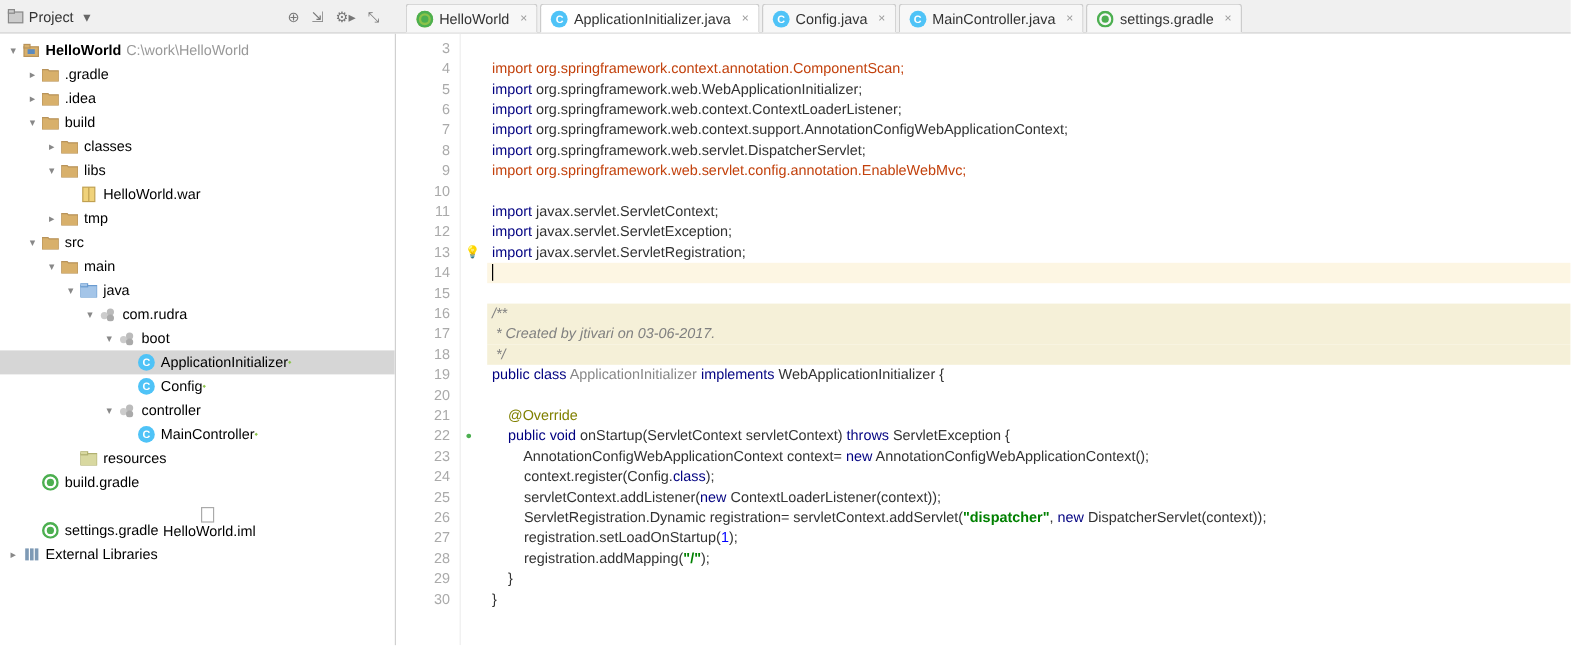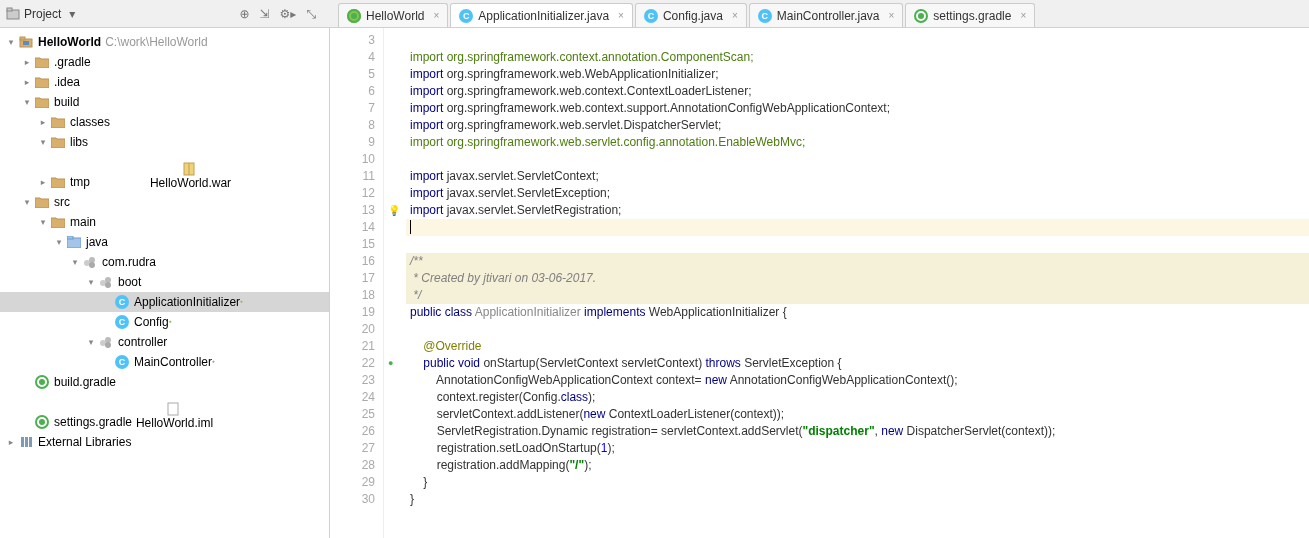--- a/index.html
+++ b/index.html
@@ -38,21 +38,21 @@
 .glyph-col .ov::before { content:"●"; color:#4caf50; font-size:9px; position:absolute; left:4px; }
 .code { flex:1; font-family:Consolas,monospace; font-size:12px; line-height:17px; padding-top:4px; white-space:pre; }
 .code .line { height:17px; padding-left:4px; }
 .hl-cursor { background:#fdf6e3; }
 .hl-doc { background:#f5f0d8; }
 .kw { color:#000080; font-weight:normal; }
 .ann { color:#808000; }
 .str { color:#008000; font-weight:bold; }
 .num { color:#0000ff; }
 .cmt { color:#808080; font-style:italic; }
-.dim-imp { color:#4d7c0f; }
+.dim-imp { color:#c2410c; }
 .caret { border-left:1px solid #000; animation:blink 1s step-end infinite; }
 @keyframes blink { 50% { border-color:transparent; } }
 svg { display:block; }
 </style>
 </head>
 <body>
 
 <div class="topbar">
   <div class="topbar-left">
     <div class="project-label">
@@ -163,21 +163,21 @@
       </div>
       <div class="tree-node" style="padding-left: 36px;">
         <span class="arrow">▾</span>
         <span class="nicon">
           <svg width="14" height="12" viewBox="0 0 14 12">
             <path class="folder" d="M0 2 h5 l1 1 h8 v9 h-14 z" stroke="#b8935a"></path>
           </svg>
         </span>
         <span class="label">libs</span>
       </div>
-      <div class="tree-node" style="padding-left: 52px; flex-direction: column;">
+      <div class="tree-node" style="padding-left: 52px;">
         <span class="arrow blank">▸</span>
         <span class="nicon">
           <svg width="12" height="14">
             <rect x="1" y="1" width="10" height="12" fill="#f0d27a" stroke="#c0a050"></rect>
             <line x1="6" y1="1" x2="6" y2="13" stroke="#c0a050"></line>
           </svg>
         </span>
         <span class="label">HelloWorld.war</span>
       </div>
       <div class="tree-node" style="padding-left: 36px;">
@@ -266,20 +266,30 @@
         </span>
         <span class="label">controller</span>
       </div>
       <div class="tree-node" style="padding-left: 100px;">
         <span class="arrow blank">▸</span>
         <span class="nicon">
           <span class="classicon">C</span>
         </span>
         <span class="label">MainController</span>
         <span style="color: rgb(139, 195, 74); font-size: 8px;"> ⬩</span>
+      </div>
+      <div class="tree-node" style="padding-left: 52px;">
+        <span class="arrow blank">▸</span>
+        <span class="nicon">
+          <svg width="14" height="12">
+            <rect x="0" y="2" width="14" height="10" fill="#d8d8a0" stroke="#b0b070"></rect>
+            <rect x="0" y="0" width="6" height="3" fill="#d8d8a0" stroke="#b0b070"></rect>
+          </svg>
+        </span>
+        <span class="label">resources</span>
       </div>
       <div class="tree-node" style="padding-left: 20px;">
         <span class="arrow blank">▸</span>
         <span class="nicon">
           <svg width="14" height="14">
             <circle cx="7" cy="7" r="6" fill="none" stroke="#4caf50" stroke-width="2"></circle>
             <circle cx="7" cy="7" r="3" fill="#4caf50"></circle>
           </svg>
         </span>
         <span class="label">build.gradle</span>

